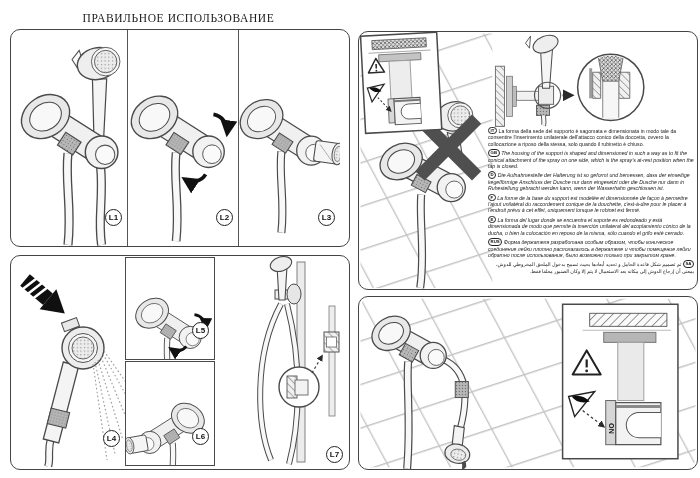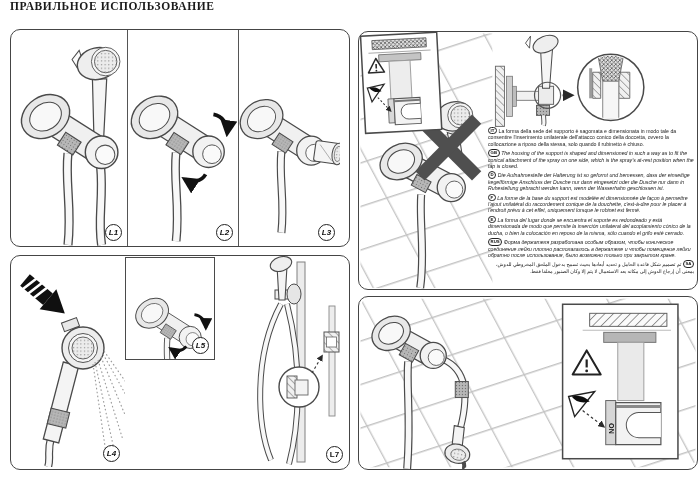--- a/index.html
+++ b/index.html
@@ -1,40 +1,40 @@
 <!DOCTYPE html>
 <html><head>
 <meta charset="utf-8">
 <style>
   html,body{margin:0;padding:0;background:#fff;}
   #sheet{position:relative;width:700px;height:478px;background:#fff;overflow:hidden;
          font-family:"Liberation Sans",sans-serif;color:#1b1b1b;}
-  .title{position:absolute;top:0;font-family:"Liberation Serif",serif;font-size:11.5px;
-         letter-spacing:.6px;color:#1b1b1b;white-space:nowrap;font-weight:bold;}
+  .title{position:absolute;top:12px;font-family:"Liberation Serif",serif;font-size:11.5px;
+         letter-spacing:.6px;text-align:center;color:#1b1b1b;white-space:nowrap;}
   #title-left{left:10px;width:337px;}
   #title-right{left:358px;width:337px;}
   .box{position:absolute;border:1.6px solid #454545;border-radius:10px;background:#fff;box-sizing:border-box;}
   #box-a{left:10px;top:29px;width:340px;height:218px;}
   #box-b{left:10px;top:255px;width:340px;height:215px;}
   #box-c{left:358px;top:31px;width:340px;height:259px;}
   #box-d{left:358px;top:296px;width:340px;height:174px;}
   .panel{position:absolute;top:0;height:100%;box-sizing:border-box;}
   .panel svg,.region svg,.subbox svg,.figsvg{position:absolute;left:0;top:0;width:100%;height:100%;}
   #pa-1{left:0;width:116px;}
   #pa-2{left:116px;width:111px;border-left:1.2px solid #555;padding-left:33px;}
   #pa-3{left:227px;width:102px;border-left:1.2px solid #555;}
   .region{position:absolute;box-sizing:border-box;}
   #rg-l4{left:0;top:0;width:114px;height:211px;}
   #rg-l7{left:226px;top:0;width:111px;height:211px;}
   .subbox{position:absolute;left:114px;width:90px;border:1.3px solid #4a4a4a;background:#fff;box-sizing:border-box;}
   #sb-l5{top:1px;height:103px;}
   #sb-l6{top:105px;height:105px;}
   .lbl{position:absolute;width:15px;height:15px;border:1.6px solid #222;border-radius:50%;
        background:#fff;font:bold 8px/15px "Liberation Sans",sans-serif;text-align:center;color:#111;z-index:5;}
-  .lbl.br{right:5px;bottom:5px;font-style:italic;}
+  .lbl.br{right:5px;bottom:20px;}
   #textblock{position:absolute;left:129px;top:95px;width:206px;height:160px;font-size:5.2px;
              line-height:6.4px;color:#232323;}
   #textblock p{margin:0 0 2px 0;}
   .ital{font-style:italic;}
   .lang{display:inline-block;border:.7px solid #222;border-radius:7px;padding:0 1.6px;
         font-size:4.3px;line-height:5.4px;font-weight:bold;font-style:normal;margin-right:1.5px;
         vertical-align:1px;color:#111;}
   .p-sa{direction:rtl;text-align:right;font-size:4.9px;}
   .p-sa .lang{margin-right:0;margin-left:1.5px;}
 </style>
@@ -173,20 +173,35 @@
 
     <div class="subbox" id="sb-l5">
       <svg viewBox="0 0 108 101">
         <use href="#holderBase" xlink:href="#holderBase" transform="translate(4,-16) scale(0.85)"></use>
         <path d="M84 58 A16 16 0 0 1 98 74" fill="none" stroke="#111" stroke-width="3.4" marker-end="url(#ah)"></path>
         <path d="M74 97 A14 14 0 0 1 55 100" fill="none" stroke="#111" stroke-width="3.4" marker-end="url(#ah)"></path>
       </svg>
       <span class="lbl br">L5</span>
     </div>
 
+    <div class="subbox" id="sb-l6">
+      <svg viewBox="0 0 108 101">
+        <g transform="translate(108,0) scale(-1,1)">
+          <use href="#holderBase" xlink:href="#holderBase" transform="translate(4,-16) scale(0.85)"></use>
+          <g transform="translate(4,-16) scale(0.85)">
+            <g transform="rotate(10 88 120)">
+              <rect x="92" y="108" width="26" height="23" rx="3" fill="#f5f5f5" stroke="#4a4a4a" stroke-width="1.3"></rect>
+              <ellipse cx="118" cy="119.5" rx="6.5" ry="12" fill="#ededed" stroke="#4a4a4a" stroke-width="1.2"></ellipse>
+              <ellipse cx="118" cy="119.5" rx="4" ry="8.5" fill="url(#dots)" stroke="#555" stroke-width="0.8"></ellipse>
+            </g>
+          </g>
+        </g>
+      </svg>
+      <span class="lbl br">L6</span>
+    </div>
 
     <div class="region" id="rg-l7">
       <svg viewBox="0 0 111 211">
         <rect x="60" y="6" width="8" height="200" fill="#ececec" stroke="#808080" stroke-width="1"></rect>
         <g>
           <path d="M44 48 C16 100 20 170 34 204" fill="none" stroke="#4a4a4a" stroke-width="6"></path>
           <path d="M44 48 C16 100 20 170 34 204" fill="none" stroke="#f8f8f8" stroke-width="4"></path>
           <path d="M50 48 C66 110 62 170 52 208" fill="none" stroke="#4a4a4a" stroke-width="6"></path>
           <path d="M50 48 C66 110 62 170 52 208" fill="none" stroke="#f8f8f8" stroke-width="4"></path>
           <rect x="38" y="34" width="20" height="9" fill="#f0f0f0" stroke="#4a4a4a" stroke-width="1"></rect>

